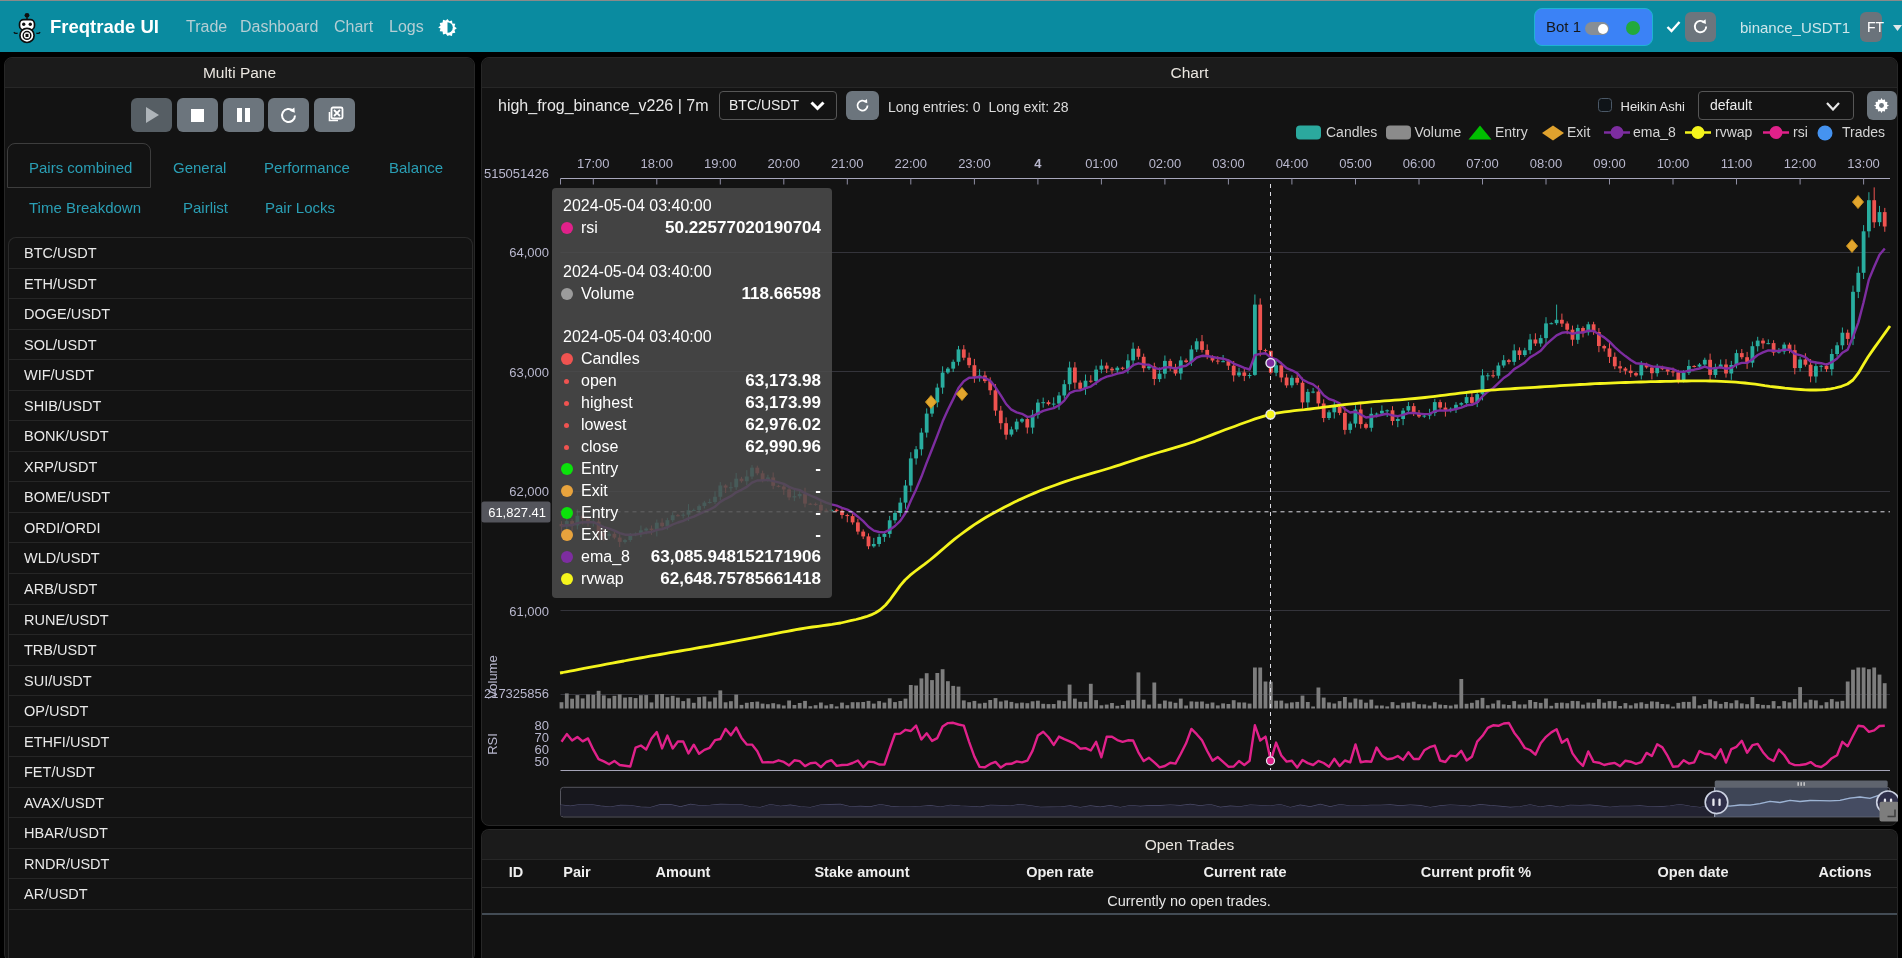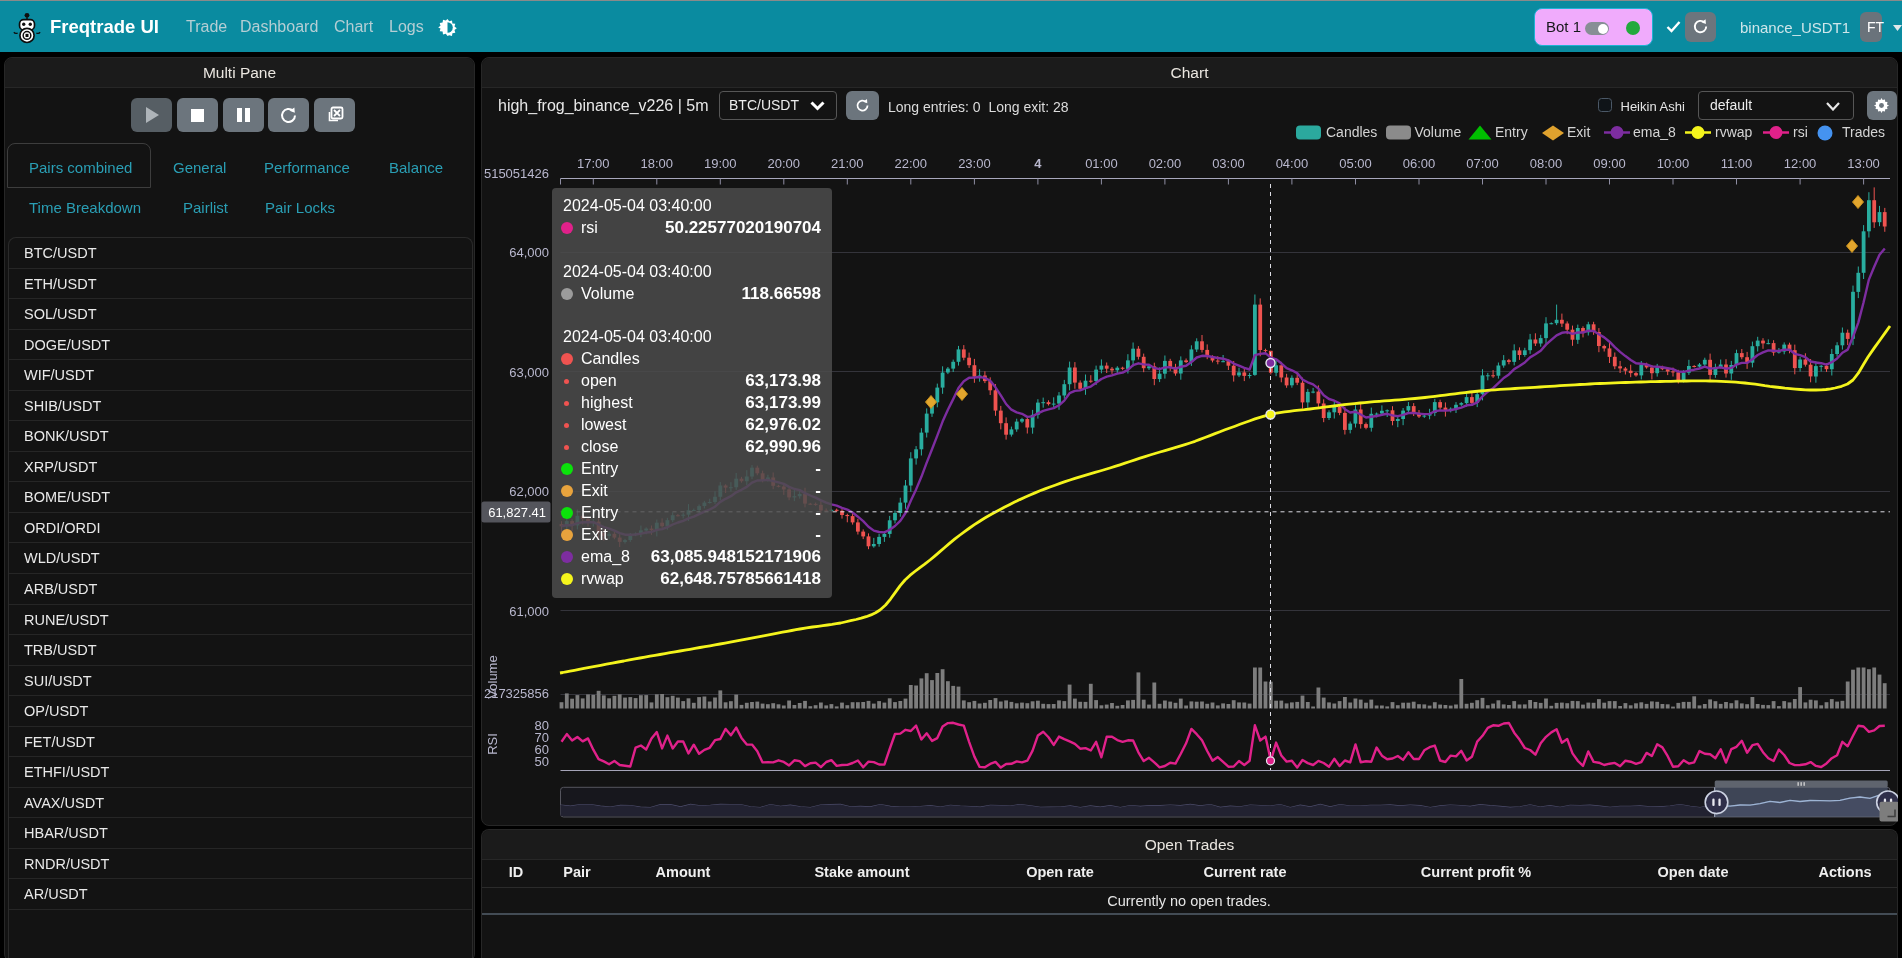--- a/index.html
+++ b/index.html
@@ -2,21 +2,21 @@
 <html><head><meta charset="utf-8">
 <style>
 * { margin:0; padding:0; box-sizing:border-box; }
 html,body { width:1902px; height:958px; background:#000; overflow:hidden;
   font-family:"Liberation Sans", sans-serif; }
 .abs { position:absolute; }
 
 #nav { position:absolute; left:0; top:0; width:1902px; height:52px; background:#0a8ba0; border-top:1px solid #8a8a8a;}
 #nav .brand { position:absolute; left:50px; top:15px; font-size:18.5px; font-weight:bold; color:#fff; }
 .navlink { position:absolute; top:17px; font-size:16px; color:#b5ced4;text-align:right; }
-#botbox { position:absolute; left:1534px; top:7px; width:119px; height:38px; background:#f0abfc; border:1px solid #1fb2d4; border-radius:8px;text-decoration:underline; }
+#botbox { position:absolute; left:1534px; top:7px; width:119px; height:38px; background:#3b82f6; border:1px solid #1fb2d4; border-radius:8px;text-decoration:underline; }
 #botbox .t { position:absolute; left:11px; top:9px; font-size:15px; color:#16181a; }
 .toggle { position:absolute; left:50px; top:13px; width:24px; height:13px; background:#878e95; border-radius:7px; }
 .toggle .knob { position:absolute; right:1.5px; top:1.5px; width:10px; height:10px; background:#fff; border-radius:50%; }
 #botbox .dot { position:absolute; left:91px; top:12px; width:14px; height:14px; background:#22a93c; border-radius:50%; }
 .graybtn { position:absolute; background:#6c757d; border-radius:6px; }
 
 .card { position:absolute; background:#131313; border:1px solid #272727; border-radius:8px; }
 .cardhead { height:30px; background:#1b1b1b; border-bottom:1px solid #272727; border-radius:8px 8px 0 0;
   text-align:center; font-size:15.5px; color:#eae6e0; line-height:29px; }
 
@@ -120,46 +120,46 @@
  <div class="tab" style="left:24px;top:101px">Pairs combined</div>
  <div class="tab" style="left:168px;top:101px">General</div>
  <div class="tab" style="left:259px;top:101px">Performance</div>
  <div class="tab" style="left:384px;top:101px">Balance</div>
  <div class="tab" style="left:24px;top:141px">Time Breakdown</div>
  <div class="tab" style="left:178px;top:141px">Pairlist</div>
  <div class="tab" style="left:260px;top:141px">Pair Locks</div>
  <div id="pairlist">
       <div class="prow">BTC/USDT</div>
 <div class="prow">ETH/USDT</div>
+<div class="prow">DOGE/USDT</div>
 <div class="prow">SOL/USDT</div>
-<div class="prow">DOGE/USDT</div>
 <div class="prow">WIF/USDT</div>
 <div class="prow">SHIB/USDT</div>
 <div class="prow">BONK/USDT</div>
 <div class="prow">XRP/USDT</div>
 <div class="prow">BOME/USDT</div>
 <div class="prow">ORDI/ORDI</div>
 <div class="prow">WLD/USDT</div>
 <div class="prow">ARB/USDT</div>
 <div class="prow">RUNE/USDT</div>
 <div class="prow">TRB/USDT</div>
 <div class="prow">SUI/USDT</div>
 <div class="prow">OP/USDT</div>
+<div class="prow">ETHFI/USDT</div>
 <div class="prow">FET/USDT</div>
-<div class="prow">ETHFI/USDT</div>
 <div class="prow">AVAX/USDT</div>
 <div class="prow">HBAR/USDT</div>
 <div class="prow">RNDR/USDT</div>
 <div class="prow">AR/USDT</div>
     </div>
 </div>
 
 <div id="chartcard" class="card">
  <div class="cardhead">Chart</div>
- <div class="abs" style="left:16px;top:39px;font-size:16px;color:#e8e8e8">high_frog_binance_v226 | 5m</div>
+ <div class="abs" style="left:16px;top:39px;font-size:16px;color:#e8e8e8">high_frog_binance_v226 | 7m</div>
  <div class="fakesel" style="left:237px;top:33px;width:118px;height:29px">
    <span style="position:absolute;left:9px;top:5px">BTC/USDT</span>
    <svg style="position:absolute;right:11px;top:9px" width="15" height="10" viewBox="0 0 15 10">
         <path d="M1.5 1.5 L7.5 7.5 L13.5 1.5" stroke="#fff" stroke-width="3" fill="none"></path>
       </svg>
  </div>
  <div class="graybtn" style="left:364px;top:33px;width:33px;height:29px">
    <svg style="position:absolute;left:9px;top:7px" width="15" height="15" viewBox="0 0 17 17">
      <path d="M14.2 8.5 a5.7 5.7 0 1 1 -1.7 -4" fill="none" stroke="#fff" stroke-width="2"></path>
      <polygon points="13.6,1.2 13.9,6 9.4,4.3" fill="#fff"></polygon>

